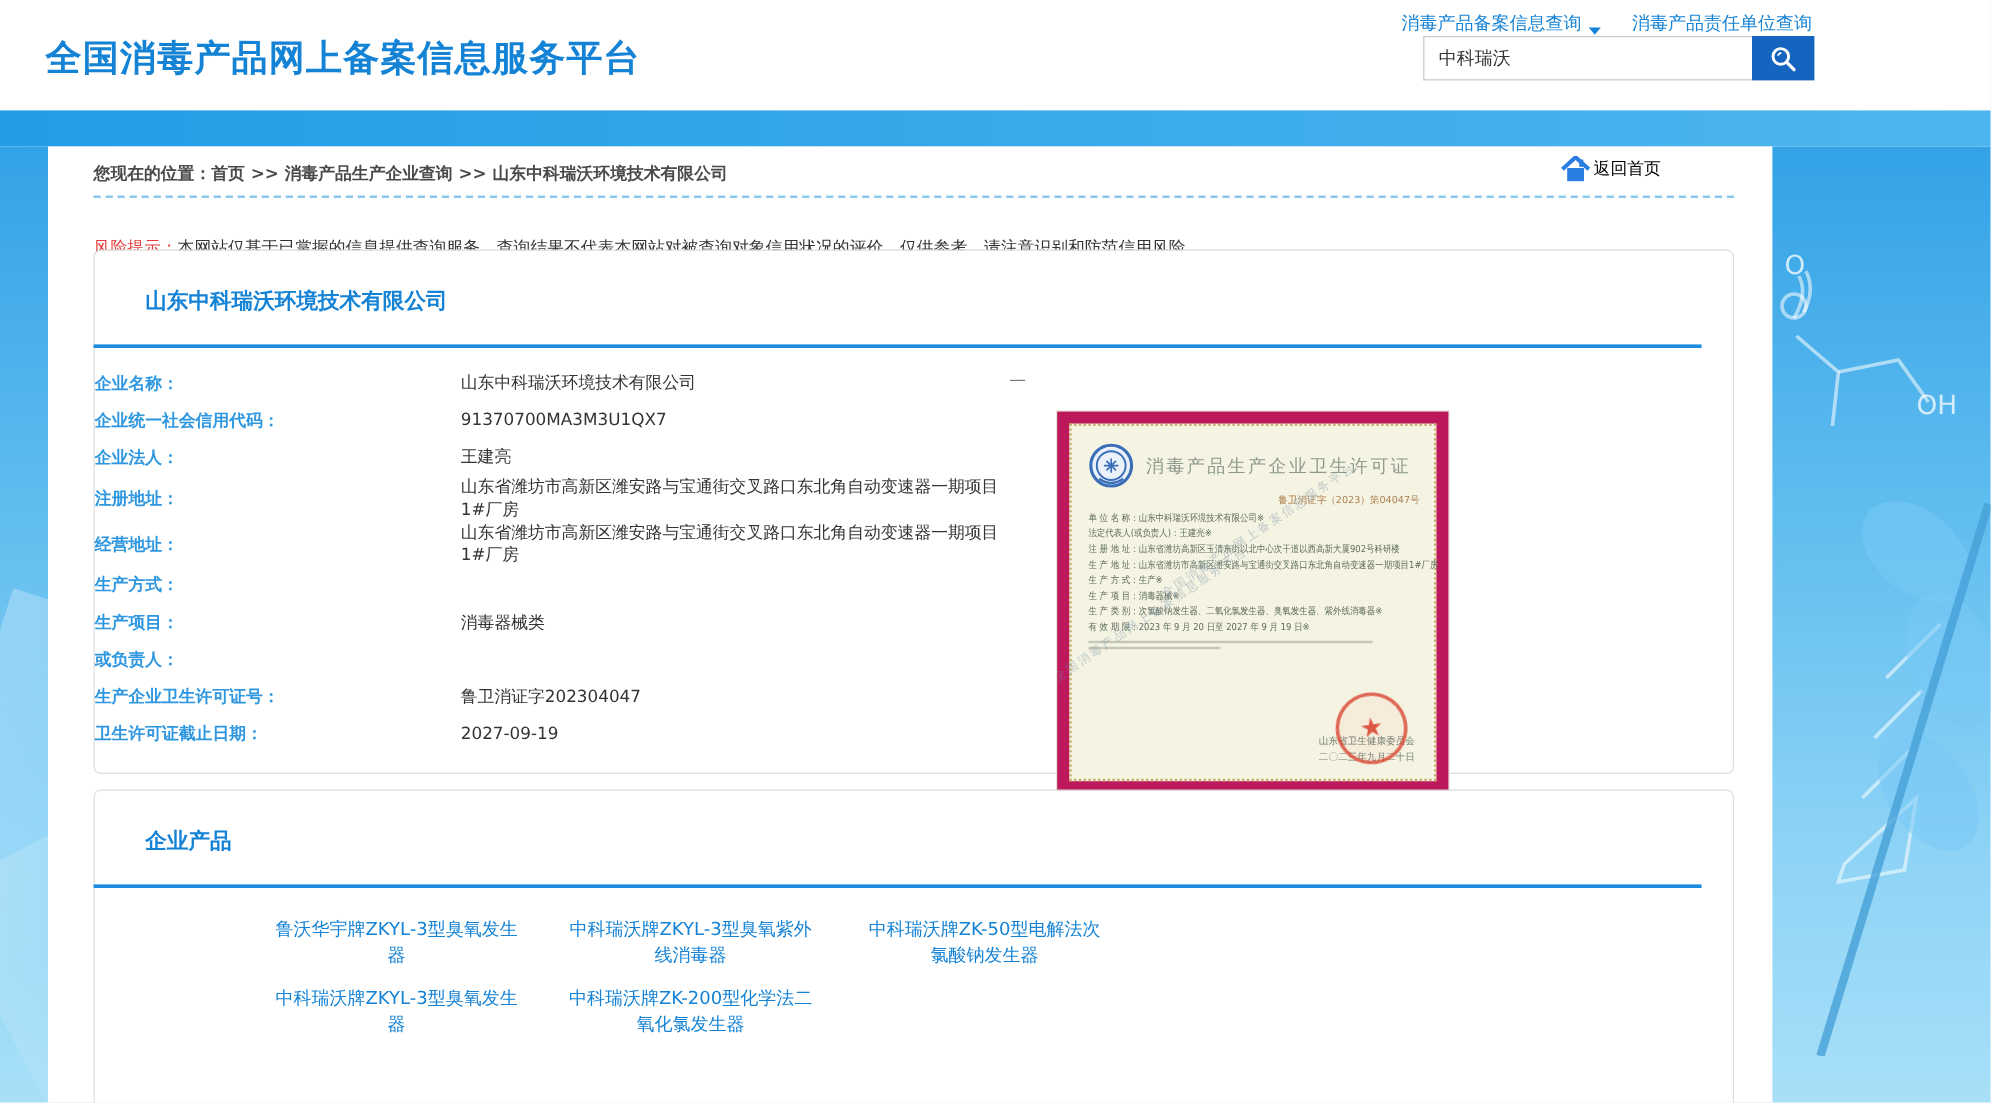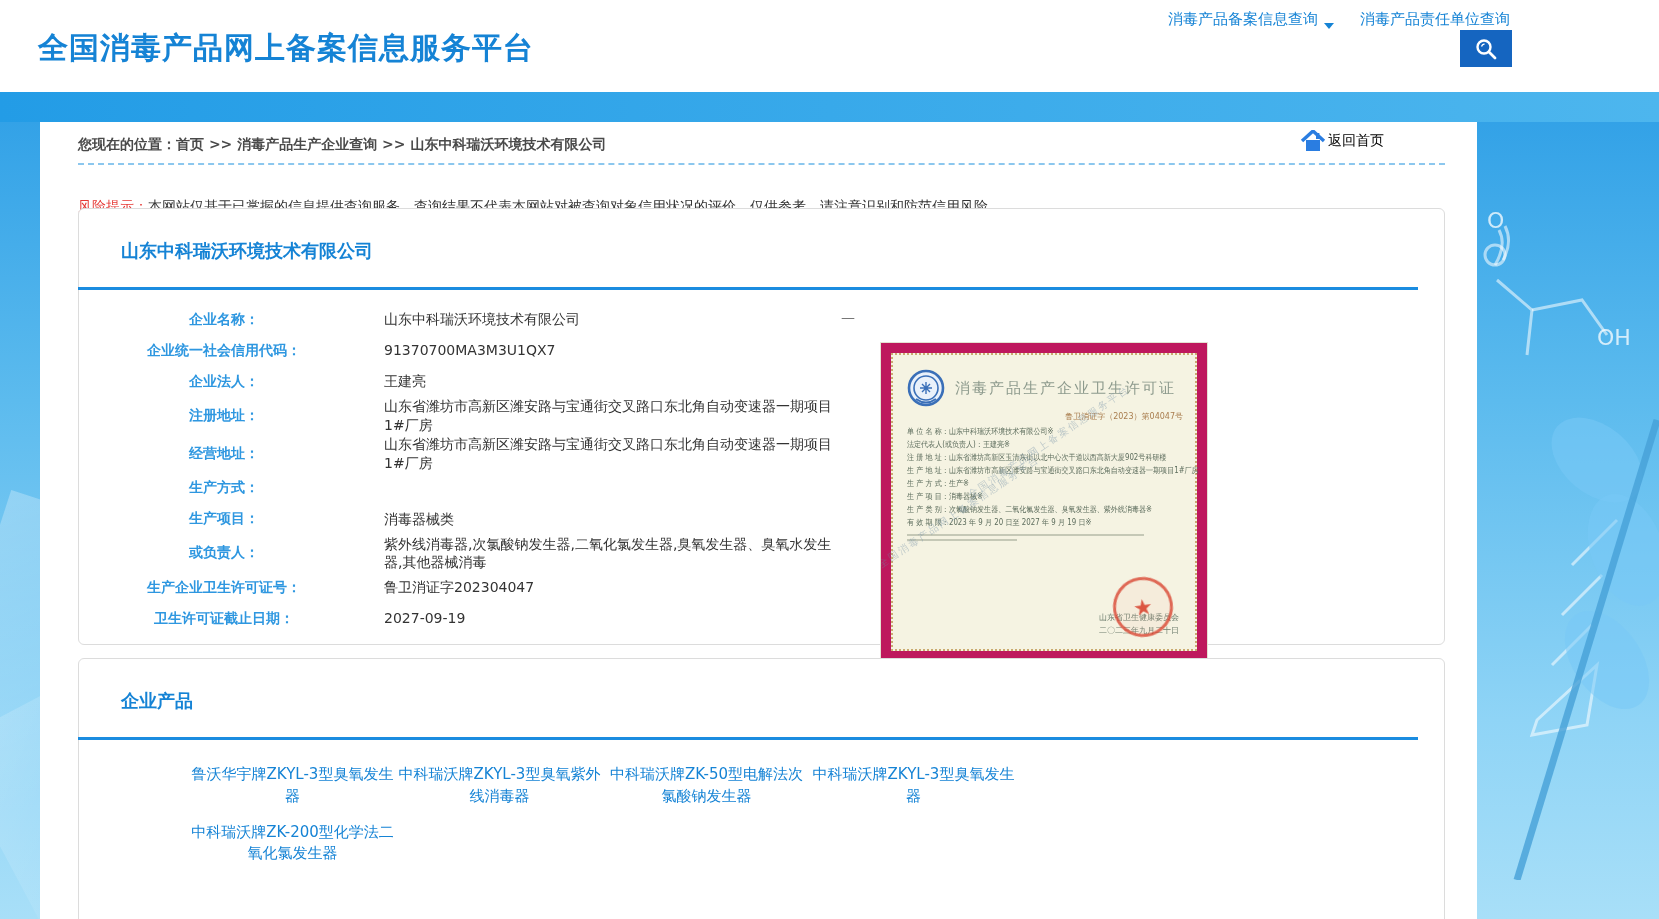--- a/index.html
+++ b/index.html
@@ -54,21 +54,21 @@
   .card1 { top:208px; width:1367px; height:437px; }
   .card2 { top:658px; width:1367px; height:300px; }
   .card-title { position:absolute; left:42px; top:30px; font-size:18px; font-weight:bold;
     color:#1583d5; }
   .card-divider { position:absolute; left:-1px; top:78px; width:1340px; height:3px;
     background:#1b8ce0; }
 
   
   .fields { position:absolute; left:0; top:95px; width:860px; }
   .field-row { display:flex; min-height:31px; align-items:center; }
-  .field-label { width:290px; text-align:center; color:#2e97e0; font-weight:bold;
+  .field-label { width:290px; text-align:left; color:#2e97e0; font-weight:bold;
     font-size:14px; flex-shrink:0; }
   .field-value { margin-left:15px; max-width:465px; color:#333; font-size:14px;
     line-height:1.35; }
 
   .tiny-dash { position:absolute; left:762px; top:100px; color:#777; font-size:14px; }
 
   
   .cert { position:absolute; left:802px; top:134px; width:326px; height:318px;
     background:#be185d; box-shadow:0 0 0 1px #e4e2d2; overflow:hidden; }
   .cert-inner { position:absolute; left:10px; top:10px; right:10px; bottom:10px;
@@ -94,21 +94,21 @@
     background:rgba(230,120,100,.06); }
   .wm { position:absolute; font-size:10px; color:rgba(110,140,165,.4);
     transform:rotate(-34deg); white-space:nowrap; letter-spacing:2px; }
   .wm1 { left:-30px; top:150px; }
   .wm2 { left:60px; top:80px; }
 
   
   .products { position:absolute; left:110px; top:105px; width:880px; display:flex;
     flex-wrap:wrap; row-gap:14px; }
   .product-link { width:207px; text-align:center; color:#1583d5; font-size:15px;
-    line-height:1.45; cursor:pointer; }
+    line-height:1.45; cursor:pointer;margin-left:38px; }
 </style>
 </head>
 <body>
 
 <div id="page">
 
   <div class="bg-gradient"></div>
   <div class="band"></div>
   <div class="bg-deco-left"></div>
   <div class="bg-deco-left2"></div>
@@ -139,20 +139,21 @@
     <span class="top-link">
       <span>消毒产品备案信息查询</span>
       <span class="caret"></span>
     </span>
     <span class="top-link">
       <span>消毒产品责任单位查询</span>
     </span>
   </div>
 
   <div class="searchbar">
+    <input class="search-input" type="text" value="中科瑞沃" style="">
     <button class="search-btn">
       <svg width="24" height="24" viewBox="0 0 24 24">
         <circle cx="10" cy="10" r="6.5" fill="none" stroke="#fff" stroke-width="2.4"></circle>
         <path d="M15 15 L21 21" stroke="#fff" stroke-width="2.8" stroke-linecap="round"></path>
         <path d="M7.5 9.5 a3.5 3.5 0 0 1 3 -2.5" stroke="#fff" stroke-width="1.4" fill="none"></path>
       </svg>
     </button>
   </div>
 
   <div class="breadcrumb">
@@ -205,21 +206,20 @@
         <div class="field-row">
           <div class="field-label">生产方式：</div>
           <div class="field-value"></div>
         </div>
         <div class="field-row">
           <div class="field-label">生产项目：</div>
           <div class="field-value">消毒器械类</div>
         </div>
         <div class="field-row">
           <div class="field-label">或负责人：</div>
-          <div class="field-value">紫外线消毒器,次氯酸钠发生器,二氧化氯发生器,臭氧发生器、臭氧水发生器,其他器械消毒</div>
         </div>
         <div class="field-row">
           <div class="field-label">生产企业卫生许可证号：</div>
           <div class="field-value">鲁卫消证字202304047</div>
         </div>
         <div class="field-row">
           <div class="field-label">卫生许可证截止日期：</div>
           <div class="field-value">2027-09-19</div>
         </div>
       </div>

